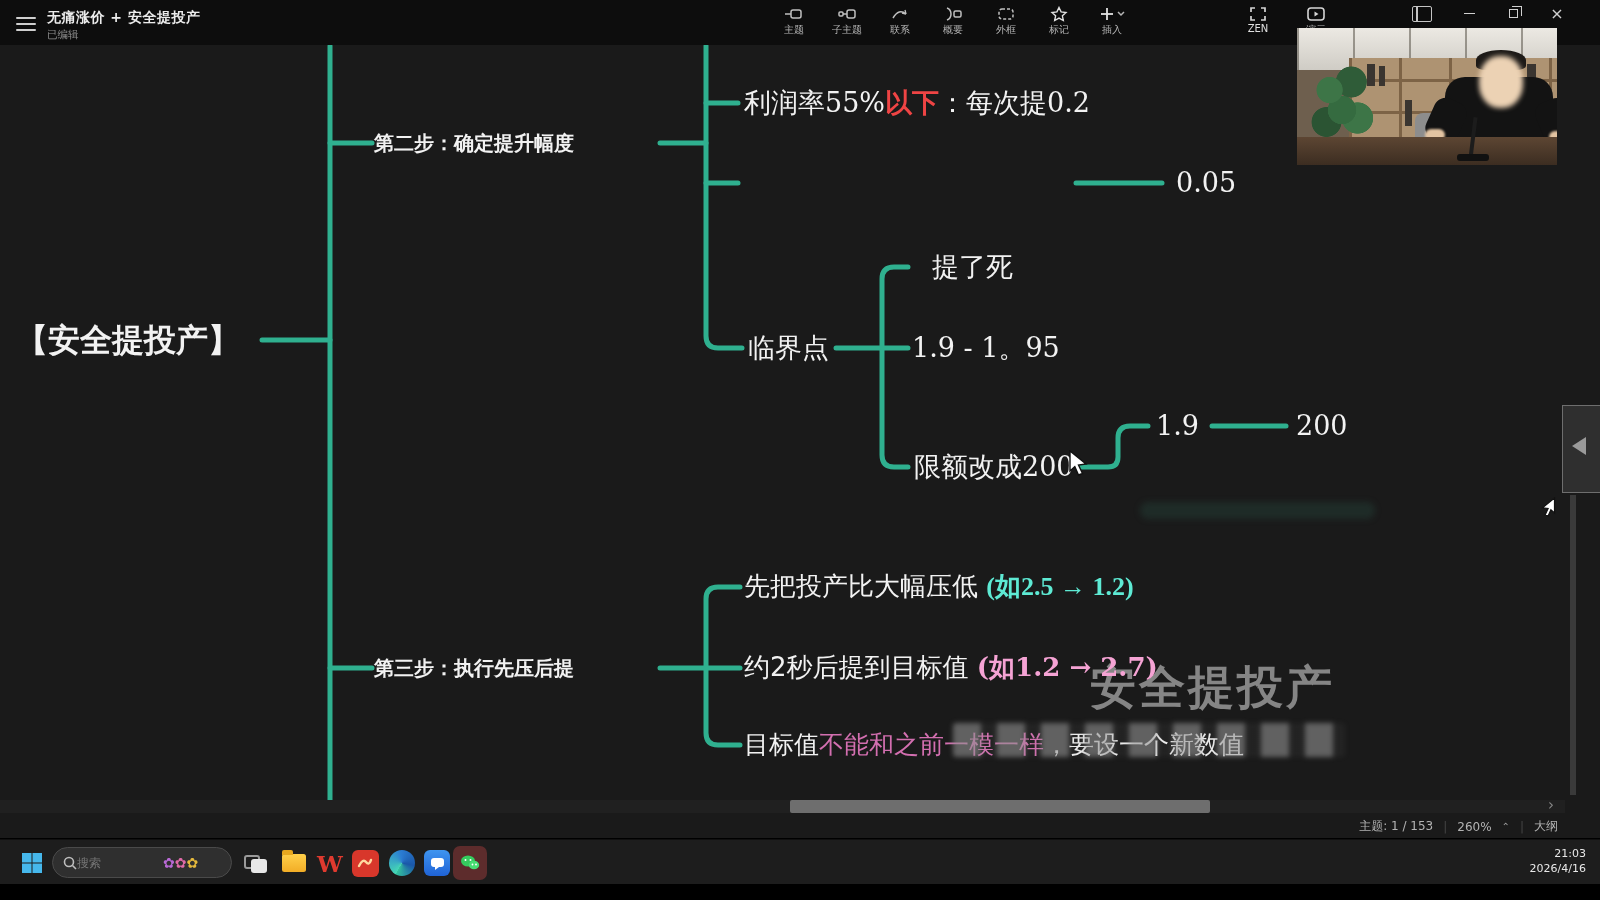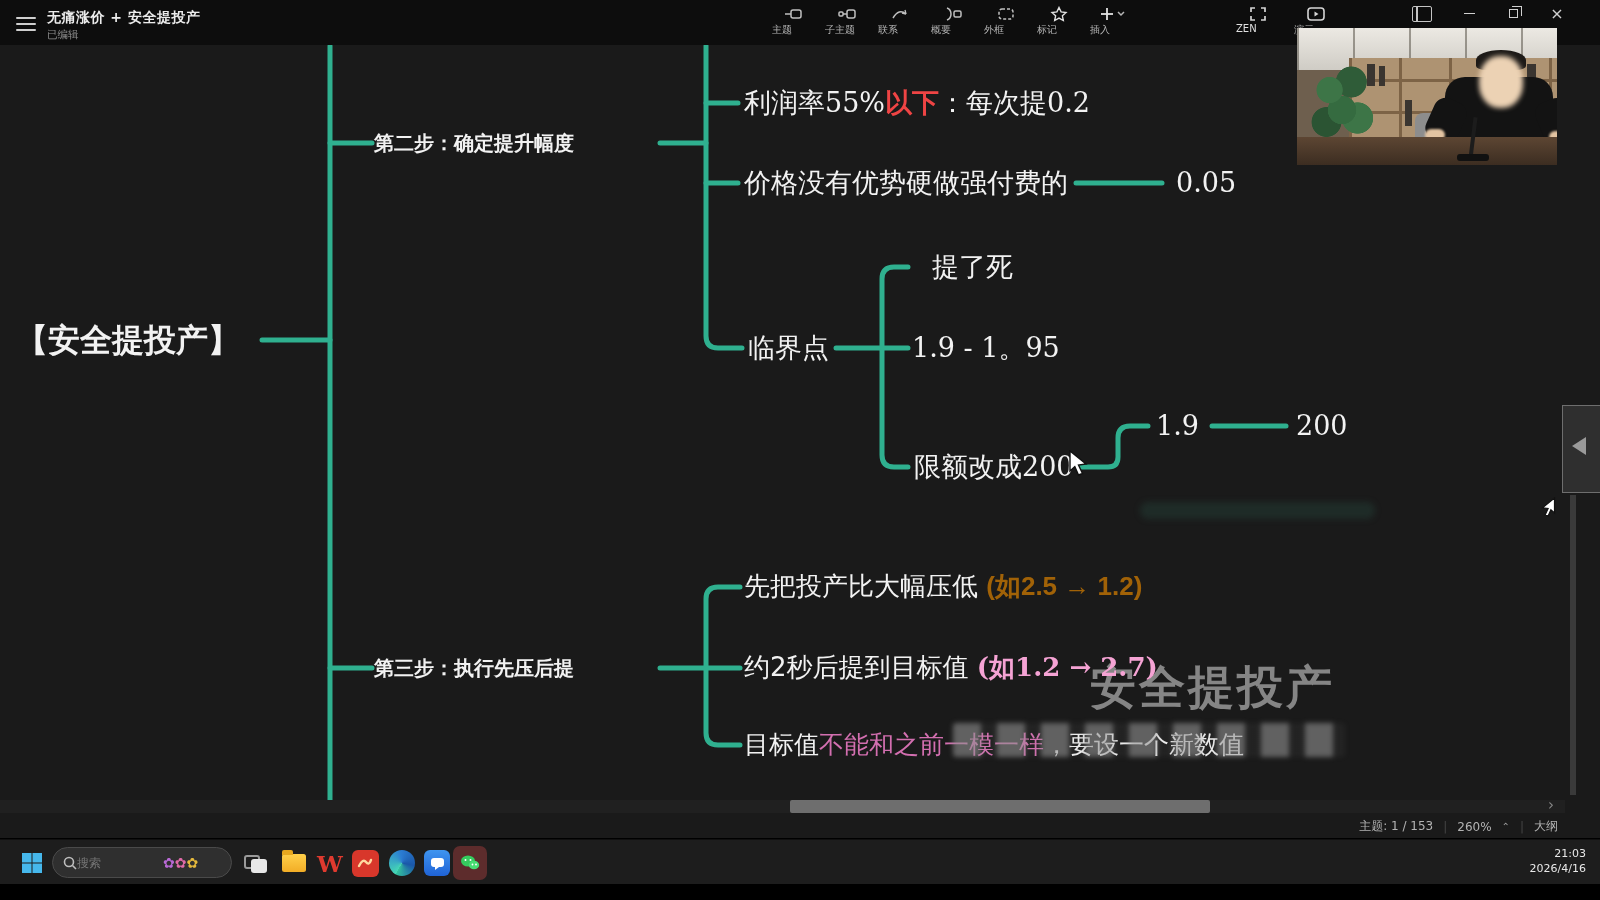--- a/index.html
+++ b/index.html
@@ -8,41 +8,41 @@
     position:relative; width:1600px; height:900px; background:#000;
     overflow:hidden; font-family:"DejaVu Sans","Liberation Sans",sans-serif;
   }
   
   .titlebar { position:absolute; left:0; top:0; width:1600px; height:45px; background:#0d0d0d; z-index:6; }
   .hamburger { position:absolute; left:16px; top:13px; width:20px; height:18px; cursor:pointer; }
   .hamburger i { display:block; height:2.5px; background:#cfcfcf; margin:3.5px 0; border-radius:1px; }
   .doc-title { position:absolute; left:47px; top:9px; font-size:14px; font-weight:bold; color:#ececec; letter-spacing:.5px; }
   .doc-sub   { position:absolute; left:47px; top:28px; font-size:10.5px; color:#8f8f8f; }
   .tb-tools { position:absolute; left:772px; top:4px; display:flex; gap:9px; }
-  .tb-item { width:44px; color:#b5b5b5; cursor:pointer; }
+  .tb-item { width:44px; text-align:center; color:#b5b5b5; cursor:pointer; }
   .tb-item svg { display:block; margin:2px auto 0; }
   .tb-item .lbl { font-size:10px; margin-top:1px; display:block; }
   .tb-right { position:absolute; left:1236px; top:4px; display:flex; gap:14px; }
   .win-ctrl { position:absolute; top:0; width:34px; height:26px; display:flex; align-items:center; justify-content:center; color:#d0d0d0; cursor:pointer; }
   .restore-box { width:9px; height:9px; border:1.3px solid #d0d0d0; position:relative; }
   .restore-box:before { content:""; position:absolute; left:2px; top:-4px; width:9px; height:9px; border:1.3px solid #d0d0d0; border-bottom:none; border-left:none; }
   .min-line { width:11px; height:0; border-top:1.6px solid #d0d0d0; }
   .panel-icon { position:absolute; left:1412px; top:6px; width:20px; height:16px; border:1.5px solid #c4c4c4; border-radius:2px; cursor:pointer; }
   .panel-icon:before { content:""; position:absolute; left:3px; top:0; bottom:0; width:1.5px; background:#c4c4c4; }
   
   .canvas { position:absolute; left:0; top:45px; width:1600px; height:793px; background:#1a1a1a; }
   .map-svg { position:absolute; left:0; top:0; z-index:1; }
   .node { position:absolute; color:#f2f2f2; white-space:nowrap; transform:translateY(-50%); z-index:3; line-height:1.15; cursor:default; }
   .nroot { font-size:32px; font-weight:bold; }
   .nmain { font-size:20px; font-weight:bold; }
   .nsub  { font-size:27px; }
   .nsub2 { font-size:26px; }
   .num   { font-family:"DejaVu Serif","Liberation Serif",serif; }
   .seg-blue   { color:#ef4444; font-weight:bold; }
-  .seg-yellow { color:#a16207; font-weight:bold; font-family:Liberation Sans, sans-serif;margin-top:8px; }
+  .seg-yellow { color:#5eead4; font-weight:bold; font-family:Liberation Serif, serif;margin-top:8px; }
   .seg-pink   { color:#f5a3d4; font-weight:bold; font-family:"DejaVu Serif","Liberation Serif",serif; }
   .kai { font-family:"DejaVu Serif","Liberation Serif",serif; font-size:25px; }
   .kai .seg-mag { color:#d36fb0; }
   .watermark { position:absolute; left:1090px; top:612px; font-size:46px; font-weight:bold;
     color:#989898; opacity:.85; letter-spacing:3px; z-index:2; font-family:"DejaVu Sans",sans-serif; }
   .wm-blur { position:absolute; left:953px; top:723px; width:392px; height:34px; z-index:4;
     background:repeating-linear-gradient(90deg, rgba(145,145,145,.6) 0 28px, rgba(145,145,145,.08) 28px 44px);
     filter:blur(2.5px); border-radius:3px; }
   .smear { position:absolute; left:1140px; top:457px; width:235px; height:17px; z-index:2;
     background:rgba(42,88,74,.28); filter:blur(3px); border-radius:8px; }
@@ -238,23 +238,20 @@
 
     <div class="node nroot" style="left:16px; top:295px;">
       <span>【安全提投产】</span>
     </div>
     <div class="node nmain" style="left:374px; top:98px;">
       <span>第二步：确定提升幅度</span>
     </div>
     <div class="node nsub" style="left:744px; top:58px;">
       <span>利润率</span><span class="num">55%</span><span class="seg-blue">以下</span><span>：每次提</span><span class="num">0.2</span>
     </div>
-    <div class="node nsub" style="left:744px; top:138px;">
-      <span>价格没有优势硬做强付费的</span>
-    </div>
     <div class="node nsub num" style="left:1176px; top:138px;">
       <span>0.05</span>
     </div>
     <div class="node nsub" style="left:932px; top:222px;">
       <span>提了死</span>
     </div>
     <div class="node nsub" style="left:748px; top:303px;">
       <span>临界点</span>
     </div>
     <div class="node nsub num" style="left:912px; top:303px;">

